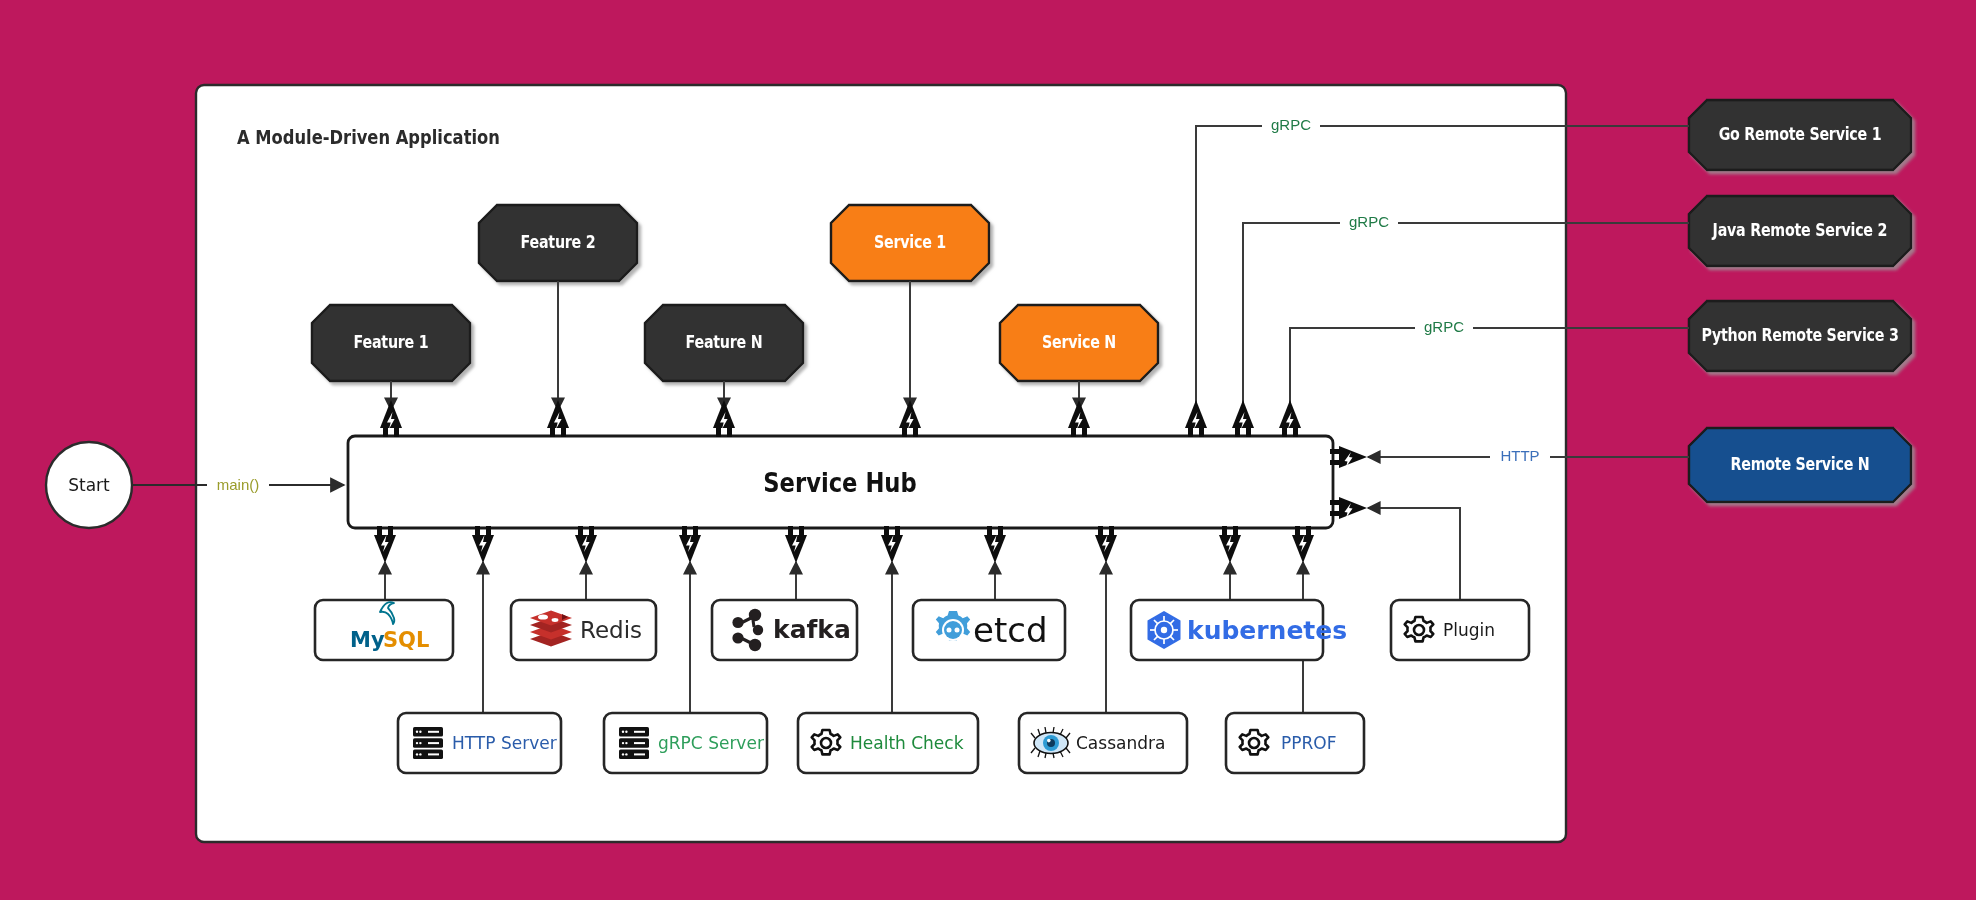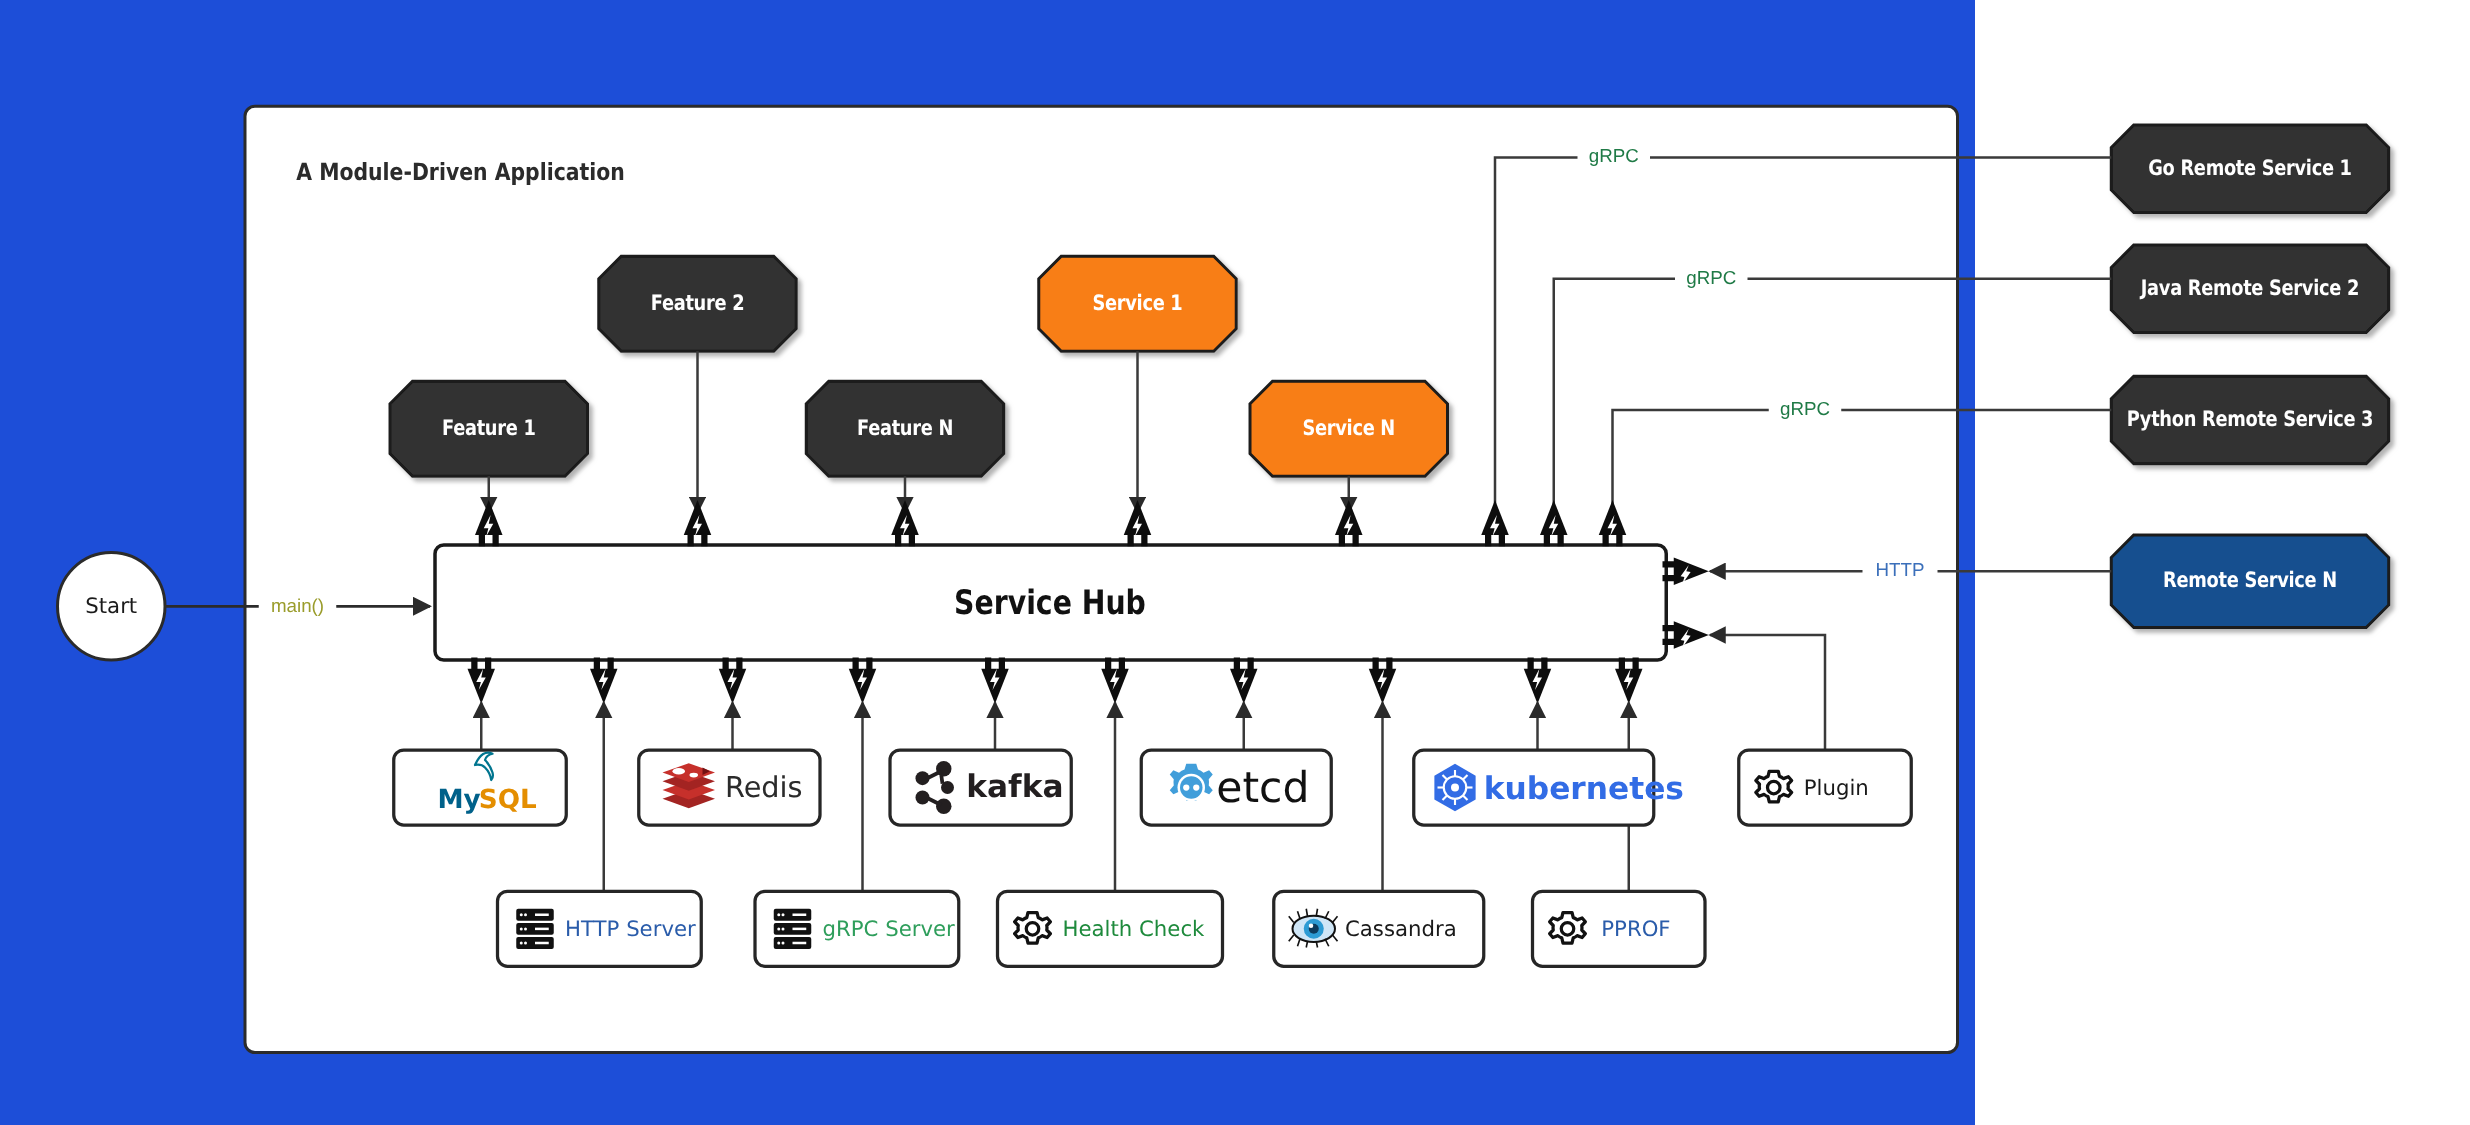--- a/index.html
+++ b/index.html
@@ -1,18 +1,18 @@
 <!DOCTYPE html>
 <html><head>
 <meta charset="utf-8">
 <style>
   html,body{margin:0;padding:0;background:#ffffff;}
   body{width:1976px;height:900px;overflow:hidden;
        font-family:"Liberation Sans",sans-serif;}
-  #stage{position:relative;width:1580px;height:900px;background:#1d4ed8;}
+  #stage{position:relative;width:1976px;height:900px;background:#be185d;}
   svg{position:absolute;left:0;top:0;}
   .edge{stroke:#2b2b2b;stroke-width:2.2;fill:none;}
   .edge-thin{stroke:#3a3a3a;stroke-width:2;fill:none;}
   .shape-outline{stroke:#1a1a1a;stroke-width:2.4;}
   .box-outline{stroke:#262626;stroke-width:2.6;fill:#ffffff;}
   .oct-dark{fill:#333333;}
   .oct-orange{fill:#F87E14;}
   .oct-blue{fill:#14508F;}
   .oct-label{fill:#ffffff;font-family:"DejaVu Sans",sans-serif;
              font-weight:bold;font-size:17px;letter-spacing:-0.3px;

